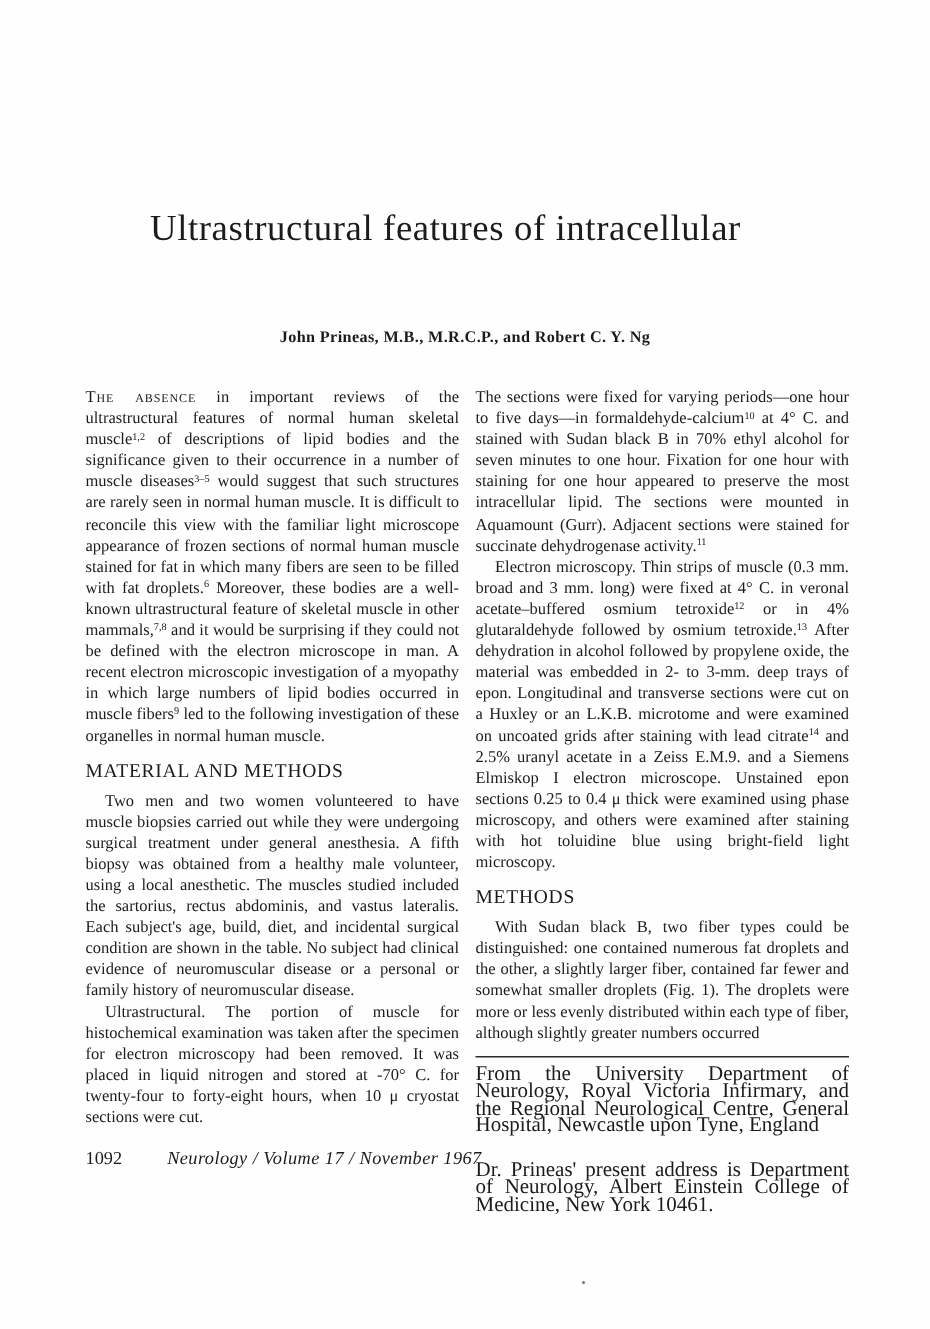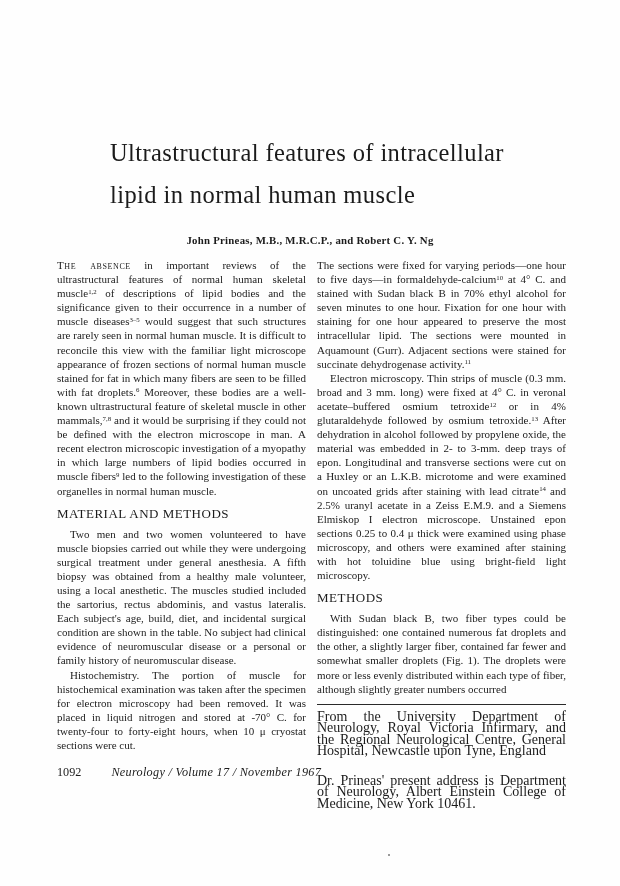--- a/index.html
+++ b/index.html
@@ -13,37 +13,37 @@
     height: 886px;
     background: #fefefe;
     color: #1b1b1b;
     font-family: "Liberation Serif", "DejaVu Serif", serif;
     overflow: hidden;
   }
 
   
   .title-block {
     position: absolute;
-    left: 110px;
+    left: 100px;
     top: 132px;
     width: 470px;
   }
   .article-title {
     margin: 0;
     font-size: 24.5px;
     font-weight: normal;
     line-height: 42px;
     letter-spacing: 0.4px;
   }
   .title-line { display: block; white-space: nowrap; }
 
   .byline {
     position: absolute;
     left: 56px;
-    top: 234px;
+    top: 219px;
     width: 508px;
     text-align: center;
     font-weight: bold;
     font-size: 10.8px;
     letter-spacing: 0.25px;
   }
 
   
   .col {
     position: absolute;
@@ -118,31 +118,30 @@
   }
 </style>
 </head>
 <body>
 
 <div class="page">
 
   <div class="title-block">
     <h1 class="article-title">
       <span class="title-line">Ultrastructural features of intracellular</span>
-      <span class="title-line">lipid in normal human muscle</span>
     </h1>
   </div>
 
   <div class="byline">John Prineas, M.B., M.R.C.P., and Robert C. Y. Ng</div>
 
   <section class="col col-left">
     <p class="body-para"><span class="run-sc">The absence</span><span> in important reviews of the ultrastructural features of normal human skeletal muscle</span><span class="run-sup">1,2</span><span> of descriptions of lipid bodies and the significance given to their occurrence in a number of muscle diseases</span><span class="run-sup">3–5</span><span> would suggest that such structures are rarely seen in normal human muscle. It is difficult to reconcile this view with the familiar light microscope appearance of frozen sections of normal human muscle stained for fat in which many fibers are seen to be filled with fat droplets.</span><span class="run-sup">6</span><span> Moreover, these bodies are a well-known ultrastructural feature of skeletal muscle in other mammals,</span><span class="run-sup">7,8</span><span> and it would be surprising if they could not be defined with the electron microscope in man. A recent electron microscopic investigation of a myopathy in which large numbers of lipid bodies occurred in muscle fibers</span><span class="run-sup">9</span><span> led to the following investigation of these organelles in normal human muscle.</span></p>
     <h2 class="section-heading">MATERIAL AND METHODS</h2>
     <p class="body-para indent"><span>Two men and two women volunteered to have muscle biopsies carried out while they were undergoing surgical treatment under general anesthesia. A fifth biopsy was obtained from a healthy male volunteer, using a local anesthetic. The muscles studied included the sartorius, rectus abdominis, and vastus lateralis. Each subject's age, build, diet, and incidental surgical condition are shown in the table. No subject had clinical evidence of neuromuscular disease or a personal or family history of neuromuscular disease.</span></p>
-    <p class="body-para indent"><span class="run-i">Histochemistry.</span><span> The portion of muscle for histochemical examination was taken after the specimen for electron microscopy had been removed. It was placed in liquid nitrogen and stored at -70° C. for twenty-four to forty-eight hours, when 10 </span><span class="run-i">μ</span><span> cryostat sections were cut.</span></p>
+    <p class="body-para indent"><span class="run-i">Ultrastructural.</span><span> The portion of muscle for histochemical examination was taken after the specimen for electron microscopy had been removed. It was placed in liquid nitrogen and stored at -70° C. for twenty-four to forty-eight hours, when 10 </span><span class="run-i">μ</span><span> cryostat sections were cut.</span></p>
 
     <footer class="page-footer">
       <span class="page-number">1092</span>
       <span class="journal-line">Neurology / Volume 17 / November 1967</span>
     </footer>
   </section>
 
   <section class="col col-right">
     <p class="body-para"><span>The sections were fixed for varying periods—one hour to five days—in formaldehyde-calcium</span><span class="run-sup">10</span><span> at 4° C. and stained with Sudan black B in 70% ethyl alcohol for seven minutes to one hour. Fixation for one hour with staining for one hour appeared to preserve the most intracellular lipid. The sections were mounted in Aquamount (Gurr). Adjacent sections were stained for succinate dehydrogenase activity.</span><span class="run-sup">11</span></p>
     <p class="body-para indent"><span class="run-i">Electron microscopy.</span><span> Thin strips of muscle (0.3 mm. broad and 3 mm. long) were fixed at 4° C. in veronal acetate–buffered osmium tetroxide</span><span class="run-sup">12</span><span> or in 4% glutaraldehyde followed by osmium tetroxide.</span><span class="run-sup">13</span><span> After dehydration in alcohol followed by propylene oxide, the material was embedded in 2- to 3-mm. deep trays of epon. Longitudinal and transverse sections were cut on a Huxley or an L.K.B. microtome and were examined on uncoated grids after staining with lead citrate</span><span class="run-sup">14</span><span> and 2.5% uranyl acetate in a Zeiss E.M.9. and a Siemens Elmiskop I electron microscope. Unstained epon sections 0.25 to 0.4 </span><span class="run-i">μ</span><span> thick were examined using phase microscopy, and others were examined after staining with hot toluidine blue using bright-field light microscopy.</span></p>

